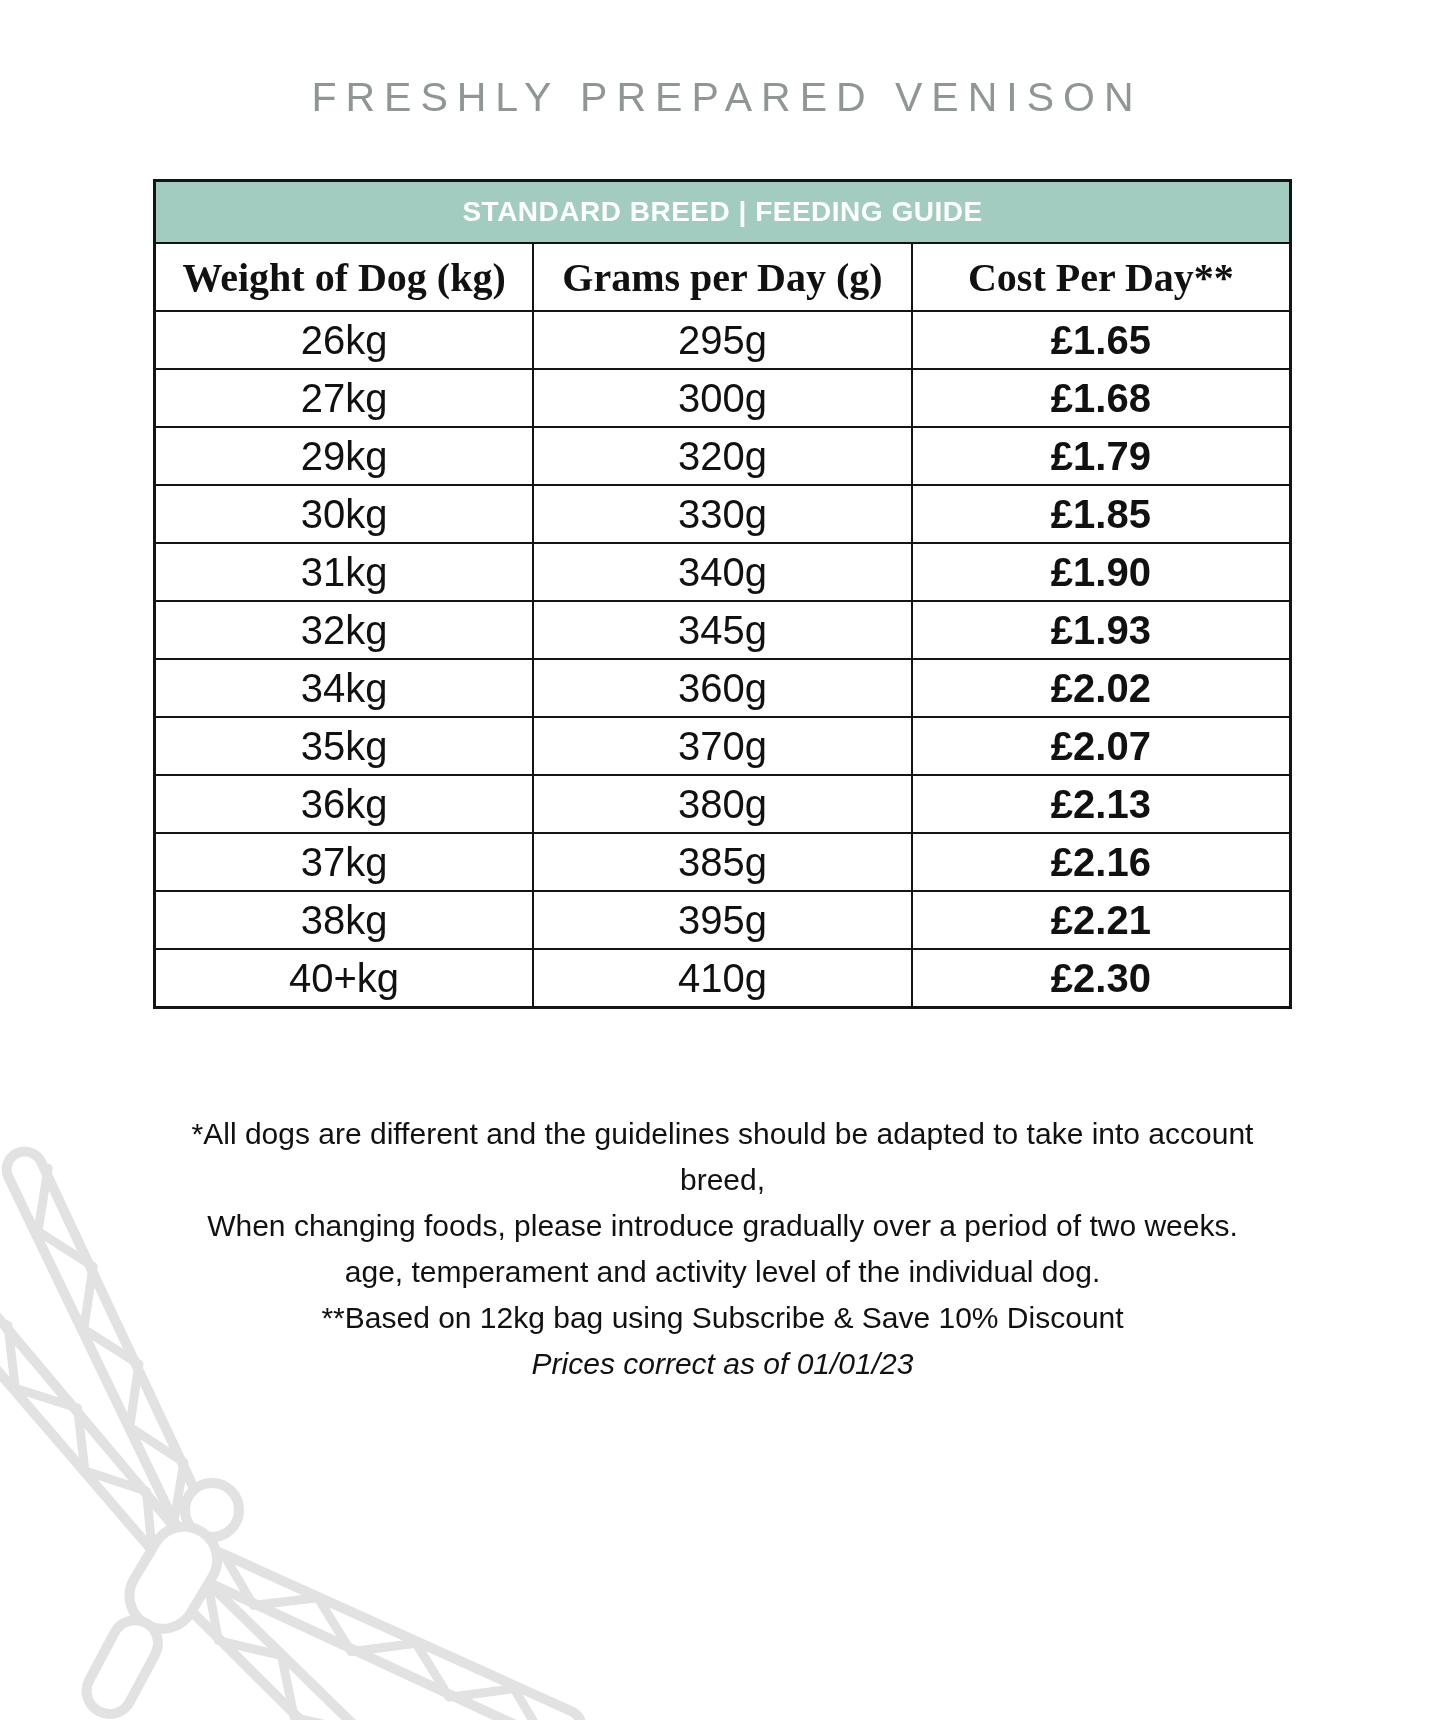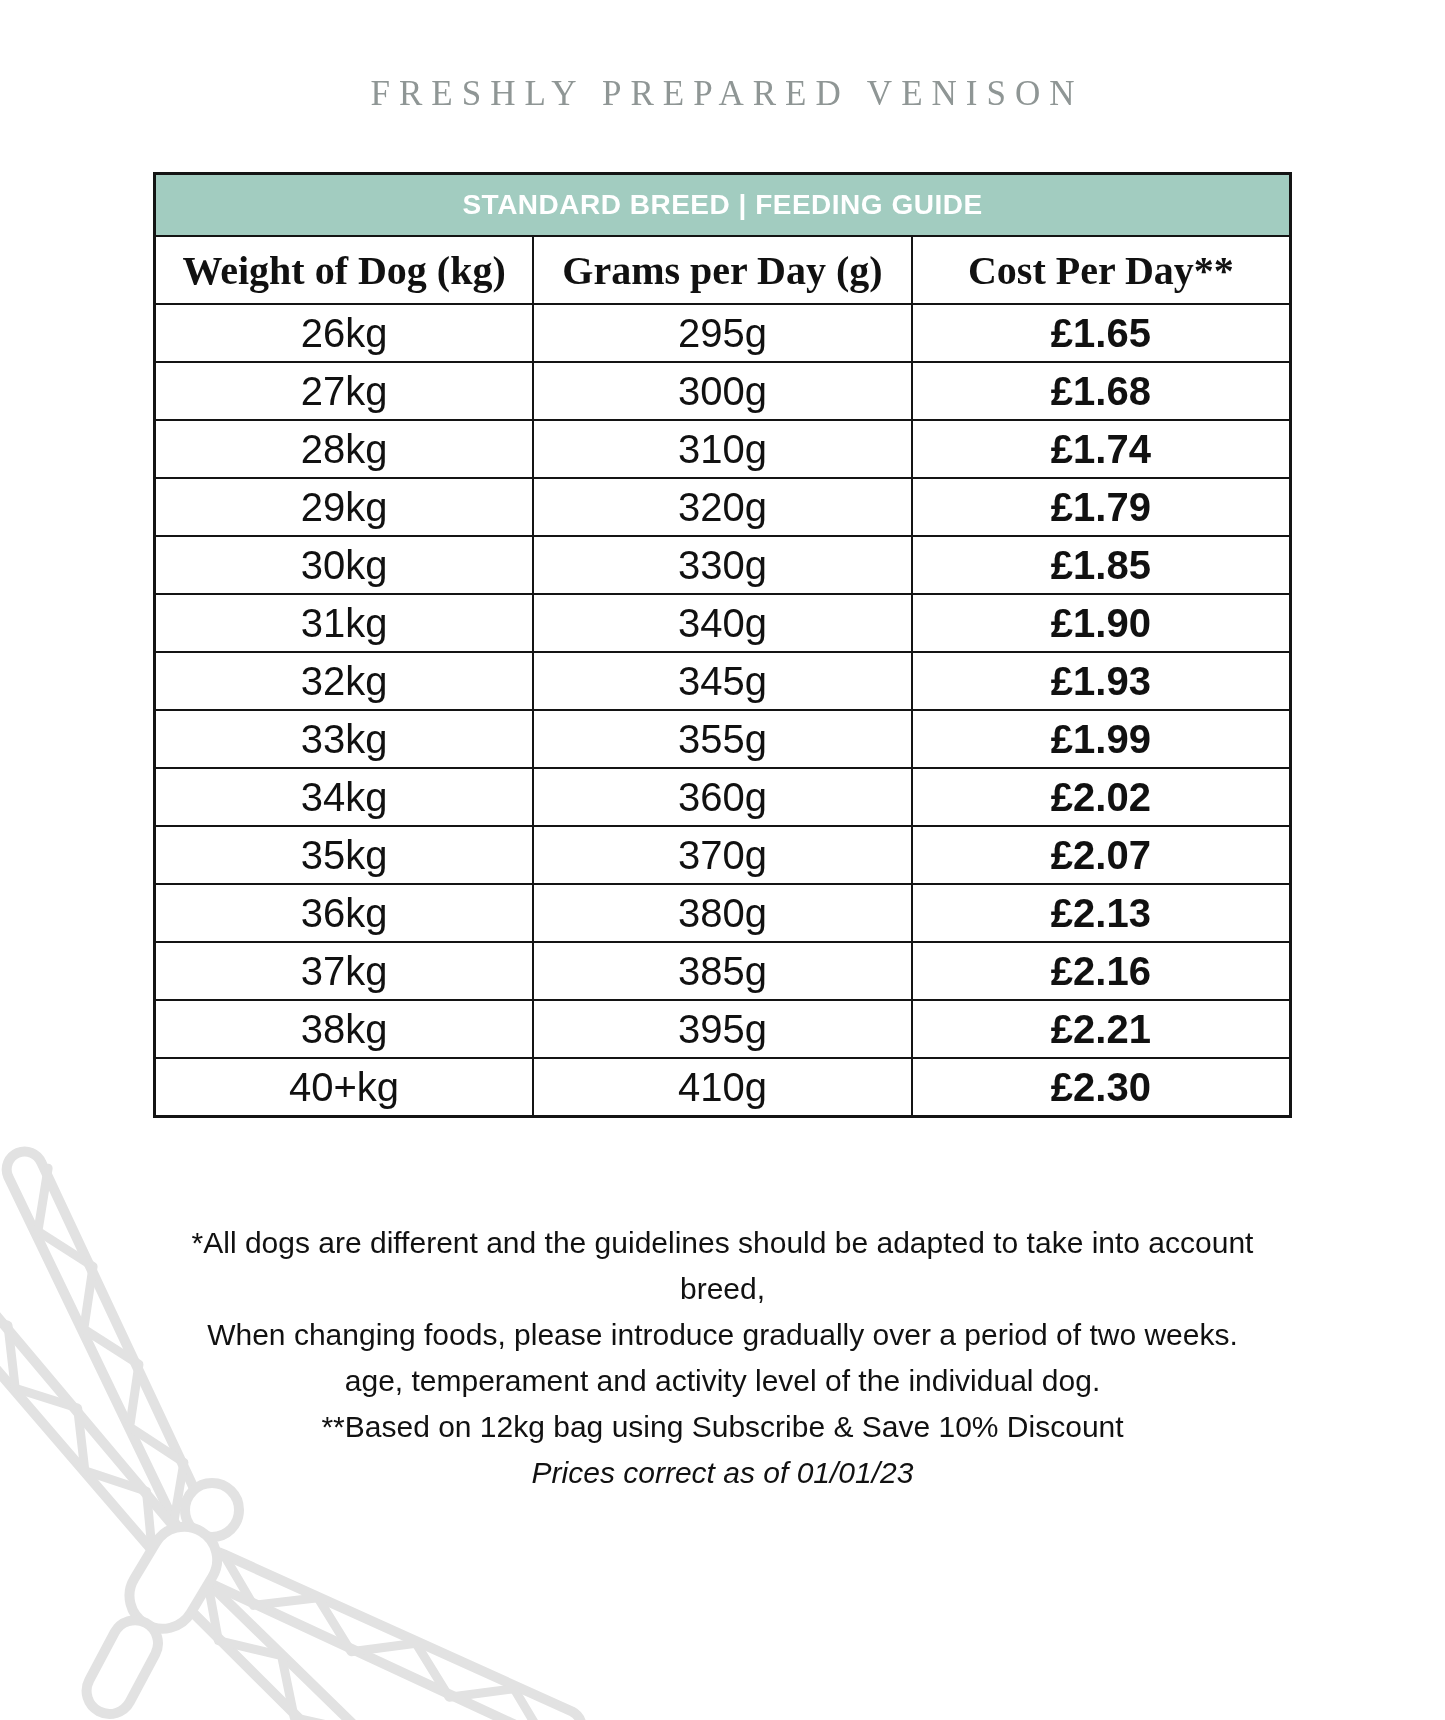--- a/index.html
+++ b/index.html
@@ -28,27 +28,26 @@
   .content{
     position:relative;
     z-index:1;
     width:1139px;
     margin:0 auto;
     padding-top:74px;
   }
   .page-title{
     margin:0 0 58px 0;
     text-align:center;
-    font-size:35px;
+    font-size:41px;
     font-weight:300;
     letter-spacing:9px;
     text-indent:9px;
     color:var(--title-text);
     white-space:nowrap;
-    font-family:Liberation Serif, serif;
   }
   table.feeding{
     width:100%;
     border-collapse:collapse;
     border:3px solid var(--border);
     table-layout:fixed;
   }
   table.feeding th,table.feeding td{
     border:2px solid var(--border);
     text-align:center;
@@ -143,48 +142,38 @@
           <td>26kg</td>
           <td>295g</td>
           <td class="cost">£1.65</td>
         </tr>
         <tr>
           <td>27kg</td>
           <td>300g</td>
           <td class="cost">£1.68</td>
         </tr>
         <tr>
-          <td>28kg</td>
-          <td>310g</td>
-          <td class="cost">£1.74</td>
-        </tr>
-        <tr>
           <td>29kg</td>
           <td>320g</td>
           <td class="cost">£1.79</td>
         </tr>
         <tr>
           <td>30kg</td>
           <td>330g</td>
           <td class="cost">£1.85</td>
         </tr>
         <tr>
           <td>31kg</td>
           <td>340g</td>
           <td class="cost">£1.90</td>
         </tr>
         <tr>
           <td>32kg</td>
           <td>345g</td>
           <td class="cost">£1.93</td>
-        </tr>
-        <tr>
-          <td>33kg</td>
-          <td>355g</td>
-          <td class="cost">£1.99</td>
         </tr>
         <tr>
           <td>34kg</td>
           <td>360g</td>
           <td class="cost">£2.02</td>
         </tr>
         <tr>
           <td>35kg</td>
           <td>370g</td>
           <td class="cost">£2.07</td>

